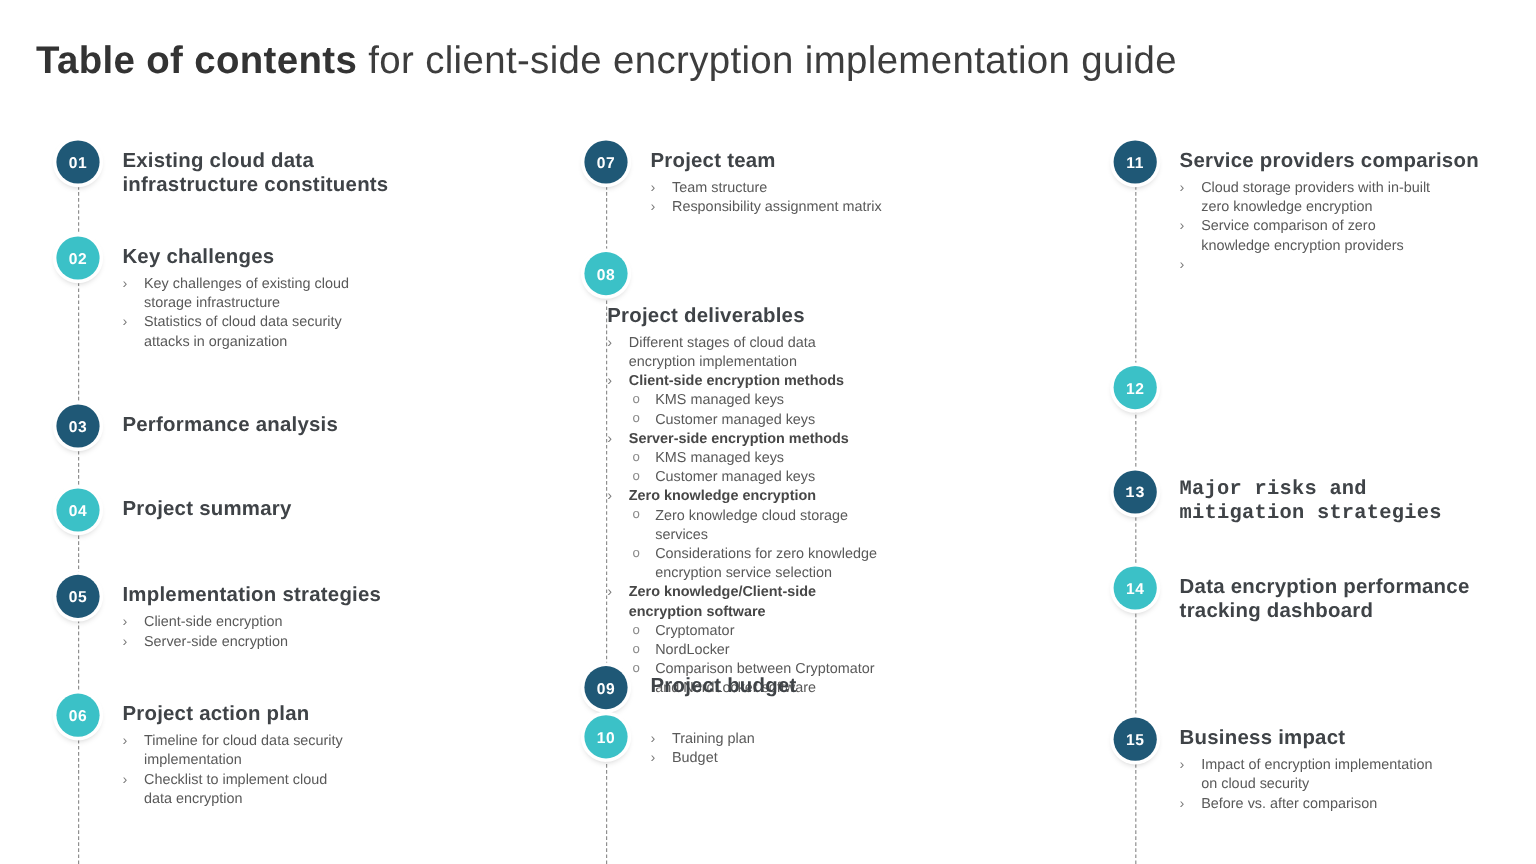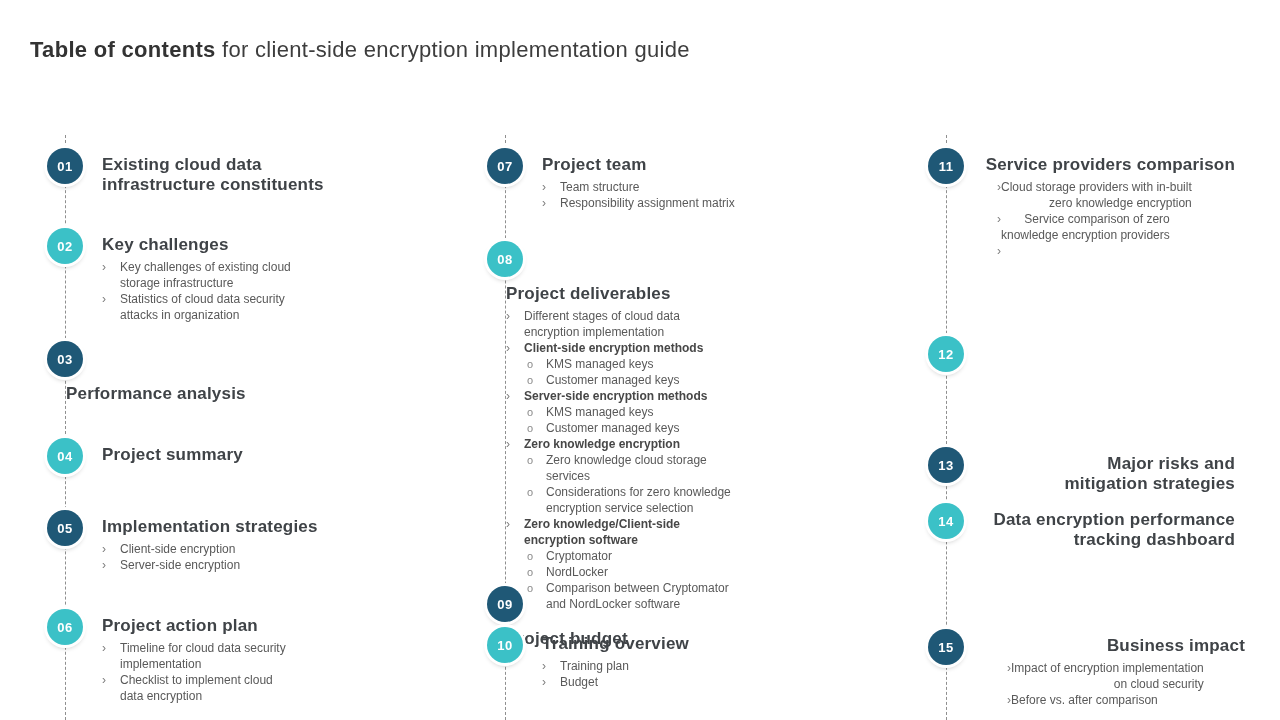--- a/index.html
+++ b/index.html
@@ -5,33 +5,33 @@
   html,body{margin:0;padding:0;}
   body{
     width:1280px;height:720px;background:#ffffff;
     font-family:"Liberation Sans", sans-serif;
     position:relative;overflow:hidden;
     color:#404040;
   }
   .slide{position:absolute;inset:0;}
   .page-title{
     position:absolute;left:30px;top:33px;margin:0;
-    font-size:22px;line-height:34px;font-weight:400;color:#3d3d3d;
+    font-size:32px;line-height:34px;font-weight:400;color:#3d3d3d;
     letter-spacing:.3px;white-space:nowrap;
   }
   .t-bold{font-weight:800;color:#333333;}
   .col{position:absolute;top:0;bottom:0;width:300px;}
   #col0{left:47px;}
   #col1{left:487px;}
-  #col2{left:928px;text-align:right;}
+  #col2{left:928px;}
   .connector{
     position:absolute;left:18px;top:135px;bottom:0;width:0;
     border-left:1px dashed var(--connector,#8f8f8f);
   }
-  .item{position:absolute;left:0;display:flex;align-items:flex-start;margin-top:31px;}
+  .item{position:absolute;left:0;display:flex;align-items:flex-start;}
   .badge{
     width:36px;height:36px;border-radius:50%;flex:none;
     display:flex;align-items:center;justify-content:center;
     color:#ffffff;font-size:13px;font-weight:700;letter-spacing:.5px;
     box-shadow:0 0 0 3px #ffffff, 0 3px 5px rgba(0,0,0,.22);
     position:relative;z-index:2;
   }
   .badge.dark{background:var(--dark-circle,#1f5876);}
   .badge.teal{background:var(--teal-circle,#3bc1c7);}
   .content{padding-top:7px;margin-left:19px;width:252px;}
@@ -78,21 +78,21 @@
 storage infrastructure</span>
   </div>
             <div class="sub">
     <span class="b">›</span>
     <span class="txt">Statistics of cloud data security
 attacks in organization</span>
   </div>
           </div>
     </div>
   </div>
-      <div class="item" style="top: 310px; flex-direction: column;">
+      <div class="item" style="top: 337px;">
     <div class="badge dark">03</div>
     <div class="content">
       <div class="h">Performance analysis</div>
       <div class="subs"></div>
     </div>
   </div>
       <div class="item" style="top: 407px;">
     <div class="badge teal">04</div>
     <div class="content">
       <div class="h">Project summary</div>
@@ -214,31 +214,30 @@
     <span class="txt">NordLocker</span>
   </div>
             <div class="sub l2">
     <span class="b">o</span>
     <span class="txt">Comparison between Cryptomator
 and NordLocker software</span>
   </div>
           </div>
     </div>
   </div>
-      <div class="item" style="top: 555px; flex-direction: column;">
+      <div class="item" style="top: 555px;">
     <div class="badge dark">09</div>
     <div class="content">
       <div class="h">Project budget</div>
       <div class="subs"></div>
     </div>
   </div>
       <div class="item" style="top: 596px;">
     <div class="badge teal">10</div>
     <div class="content">
-      <div class="h">Training overview</div>
       <div class="subs">
             <div class="sub">
     <span class="b">›</span>
     <span class="txt">Training plan</span>
   </div>
             <div class="sub">
     <span class="b">›</span>
     <span class="txt">Budget</span>
   </div>
           </div>
@@ -264,37 +263,37 @@
   </div>
             <div class="sub">
     <span class="b">›</span>
   </div>
           </div>
     </div>
   </div>
       <div class="item" style="top: 305px;">
     <div class="badge teal">12</div>
   </div>
-      <div class="item" style="top: 416px;">
+      <div class="item" style="top: 392px; font-family: Liberation Mono, monospace;">
     <div class="badge dark">13</div>
     <div class="content">
       <div class="h">Major risks and
 mitigation strategies</div>
       <div class="subs"></div>
     </div>
   </div>
       <div class="item" style="top: 472px;">
     <div class="badge teal">14</div>
     <div class="content">
       <div class="h">Data encryption performance
 tracking dashboard</div>
       <div class="subs"></div>
     </div>
   </div>
-      <div class="item" style="top: 598px; gap: 10px;">
+      <div class="item" style="top: 598px;">
     <div class="badge dark">15</div>
     <div class="content">
       <div class="h">Business impact</div>
       <div class="subs">
             <div class="sub">
     <span class="b">›</span>
     <span class="txt">Impact of encryption implementation
 on cloud security</span>
   </div>
             <div class="sub">

